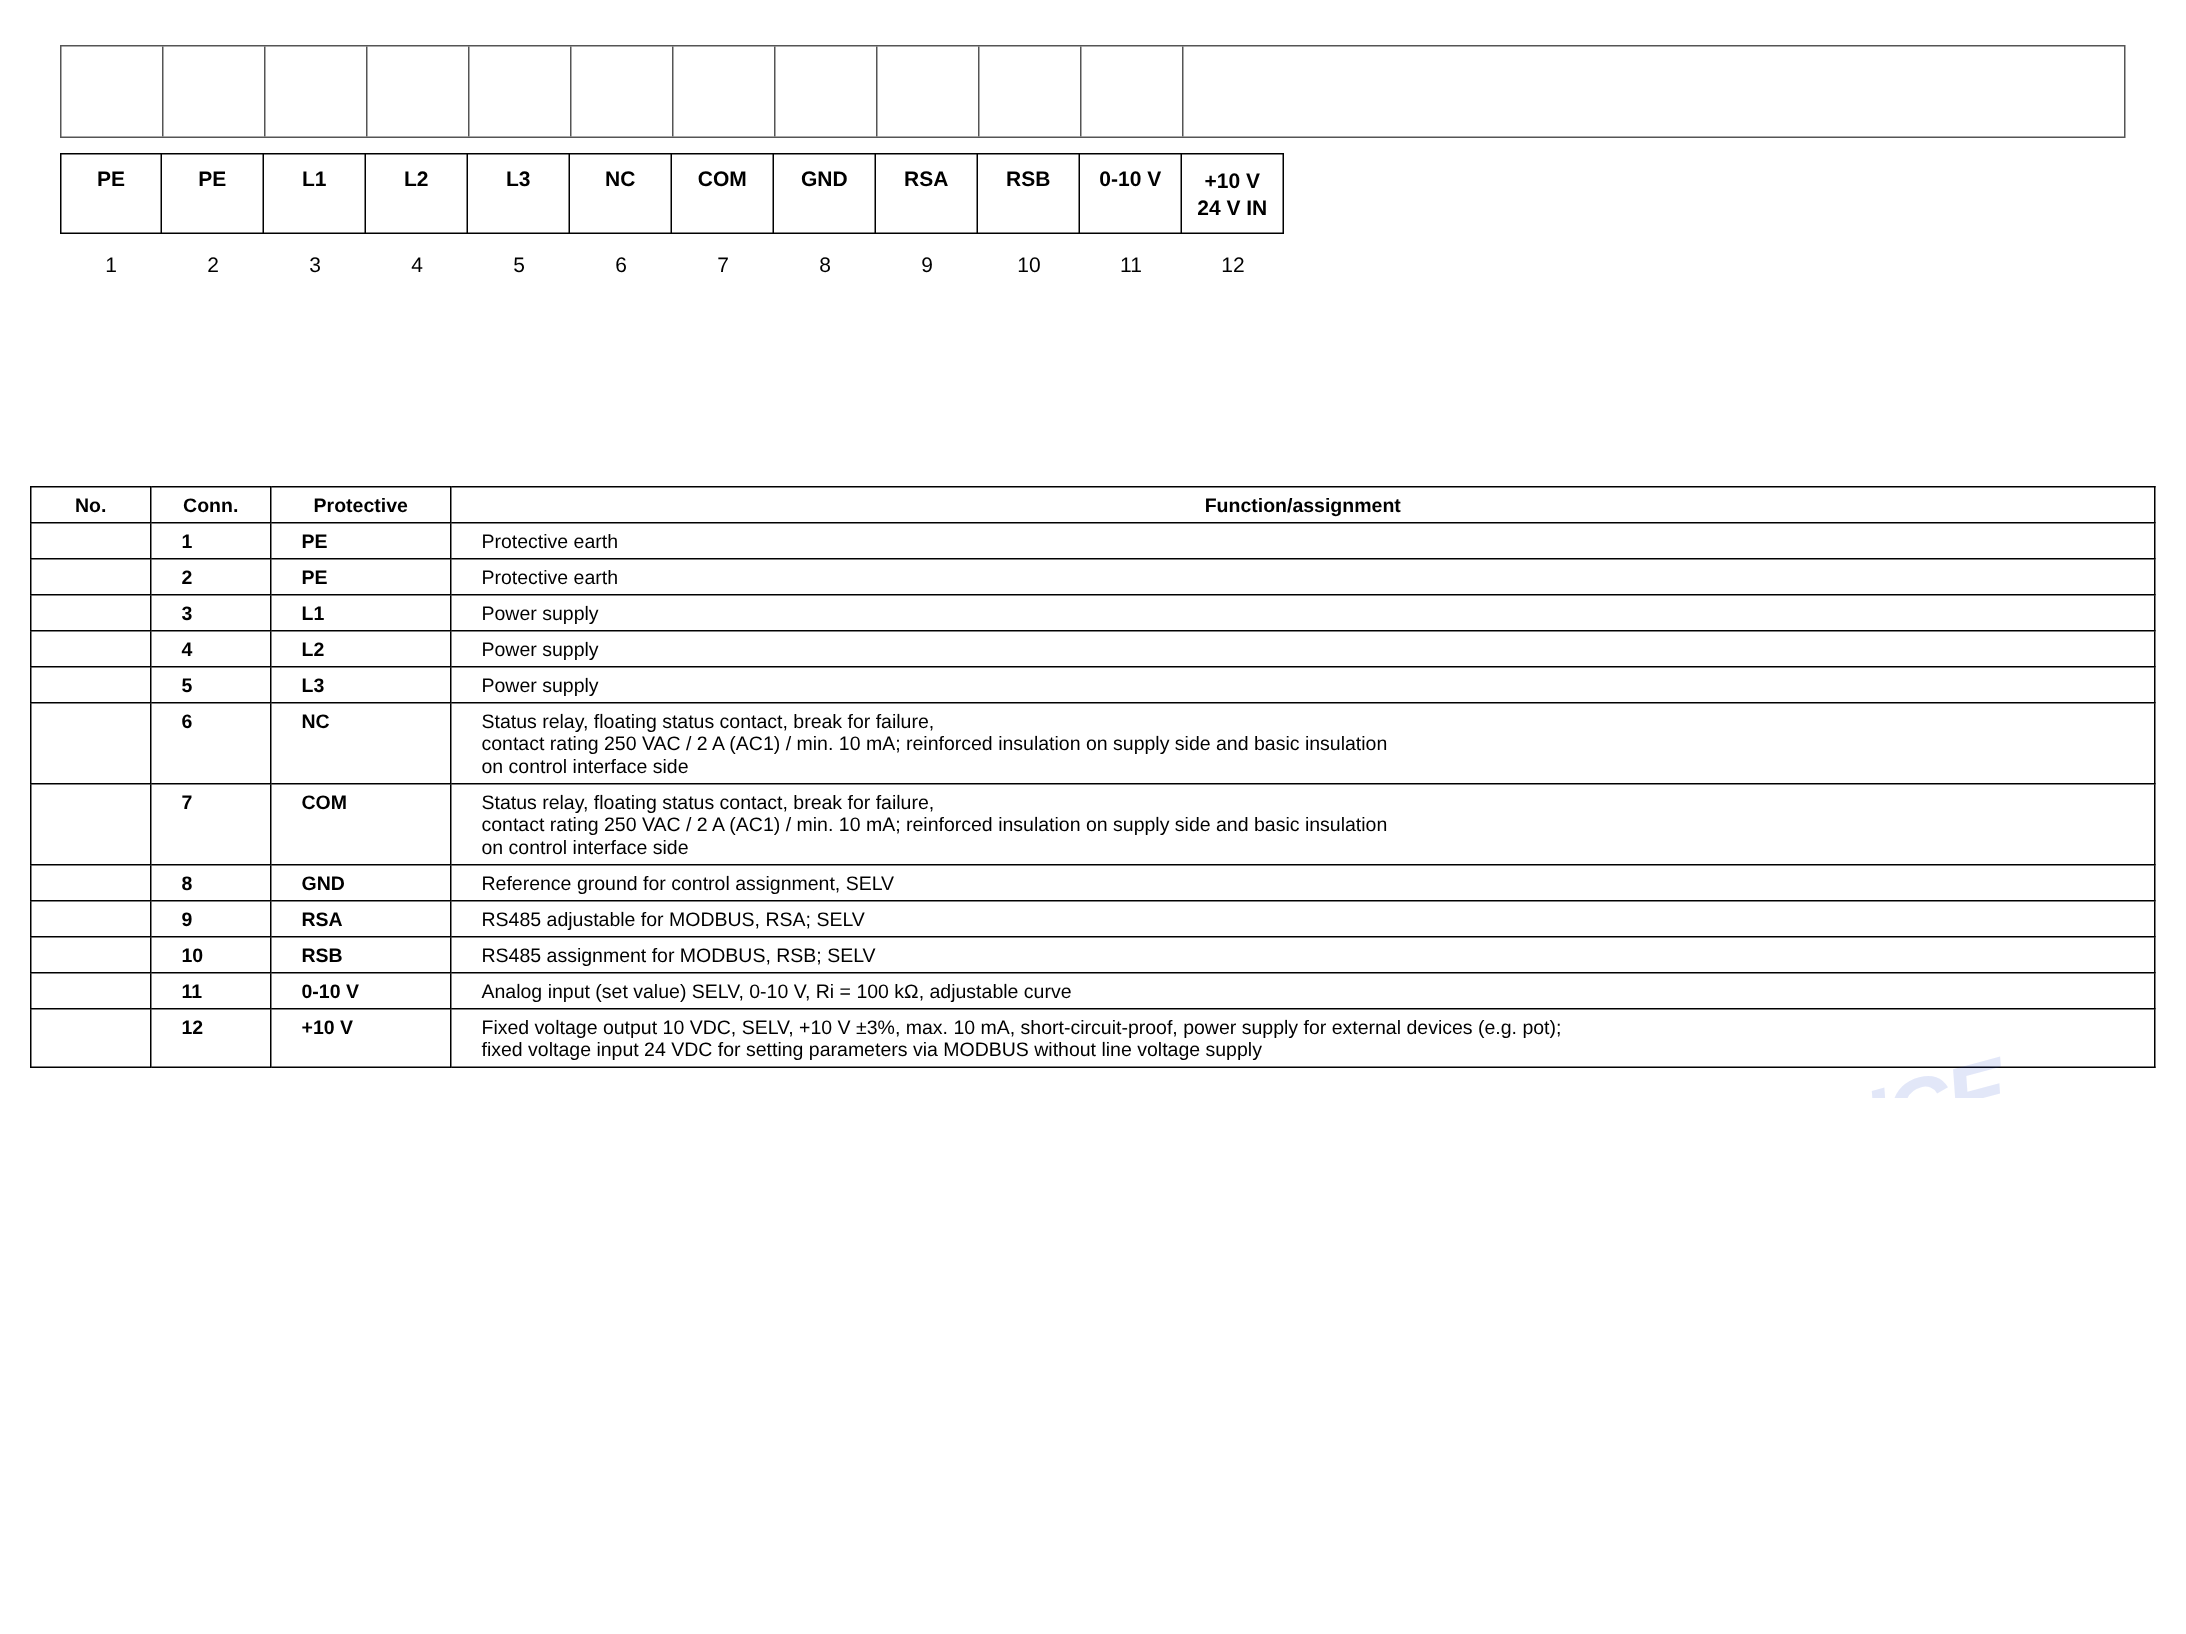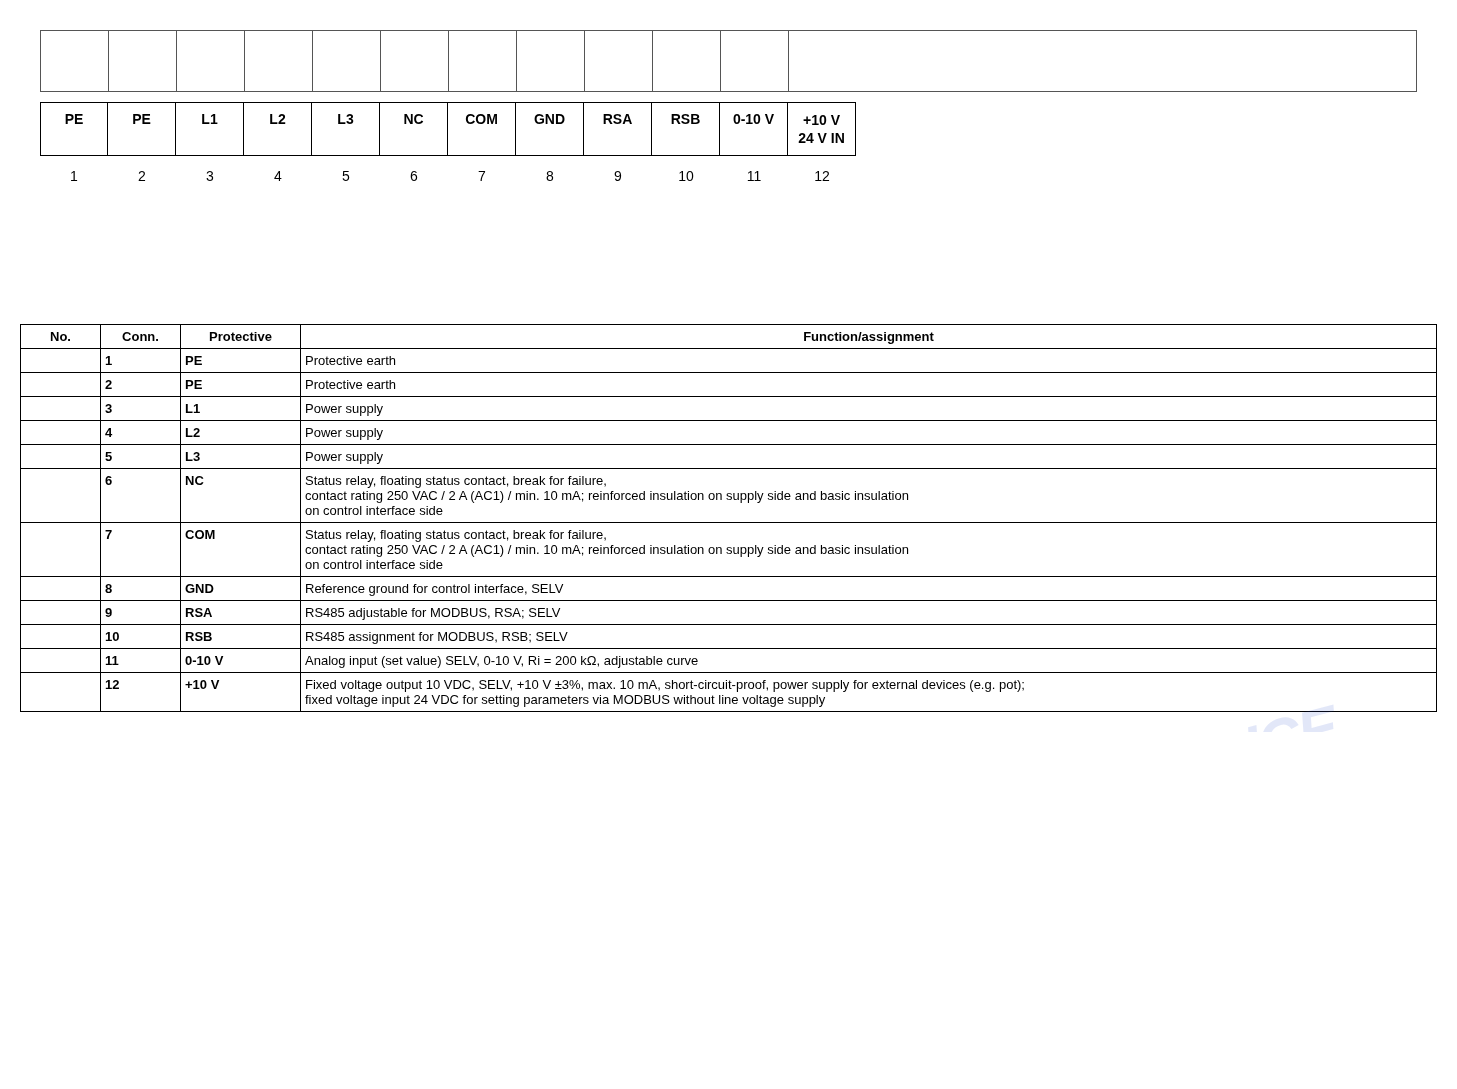--- a/index.html
+++ b/index.html
@@ -40,21 +40,21 @@
     
     .data-table {
       width: 100%;
       border-collapse: collapse;
       margin-top: 10px;
     }
 
     .data-table th,
     .data-table td {
       border: 1px solid #000;
-      padding: 4px 4px;
+      padding: 4px 20px;
       vertical-align: top;
     }
 
     .data-table th {
       font-weight: bold;
       background: #fff;
     }
 
     .data-table td:nth-child(1) { width: 80px; }
     .data-table td:nth-child(2) { width: 80px; }
@@ -183,39 +183,39 @@
       <tr>
         <td></td>
         <td class="bold">7</td>
         <td class="bold">COM</td>
         <td>Status relay, floating status contact, break for failure,<br>contact rating 250 VAC / 2 A (AC1) / min. 10 mA; reinforced insulation on supply side and basic insulation<br>on control interface side</td>
       </tr>
       <tr>
         <td></td>
         <td class="bold">8</td>
         <td class="bold">GND</td>
-        <td>Reference ground for control interface, SELV</td>
+        <td>Reference ground for control assignment, SELV</td>
       </tr>
       <tr>
         <td></td>
         <td class="bold">9</td>
         <td class="bold">RSA</td>
         <td>RS485 adjustable for MODBUS, RSA; SELV</td>
       </tr>
       <tr>
         <td></td>
         <td class="bold">10</td>
         <td class="bold">RSB</td>
         <td>RS485 assignment for MODBUS, RSB; SELV</td>
       </tr>
       <tr>
         <td></td>
         <td class="bold">11</td>
         <td class="bold">0-10 V</td>
-        <td>Analog input (set value) SELV, 0-10 V, Ri = 200 kΩ, adjustable curve</td>
+        <td>Analog input (set value) SELV, 0-10 V, Ri = 100 kΩ, adjustable curve</td>
       </tr>
       <tr>
         <td></td>
         <td class="bold">12</td>
         <td class="bold">+10 V</td>
         <td>Fixed voltage output 10 VDC, SELV, +10 V ±3%, max. 10 mA, short-circuit-proof, power supply for external devices (e.g. pot);<br>fixed voltage input 24 VDC for setting parameters via MODBUS without line voltage supply</td>
       </tr>
     </tbody>
   </table>
 </div>

